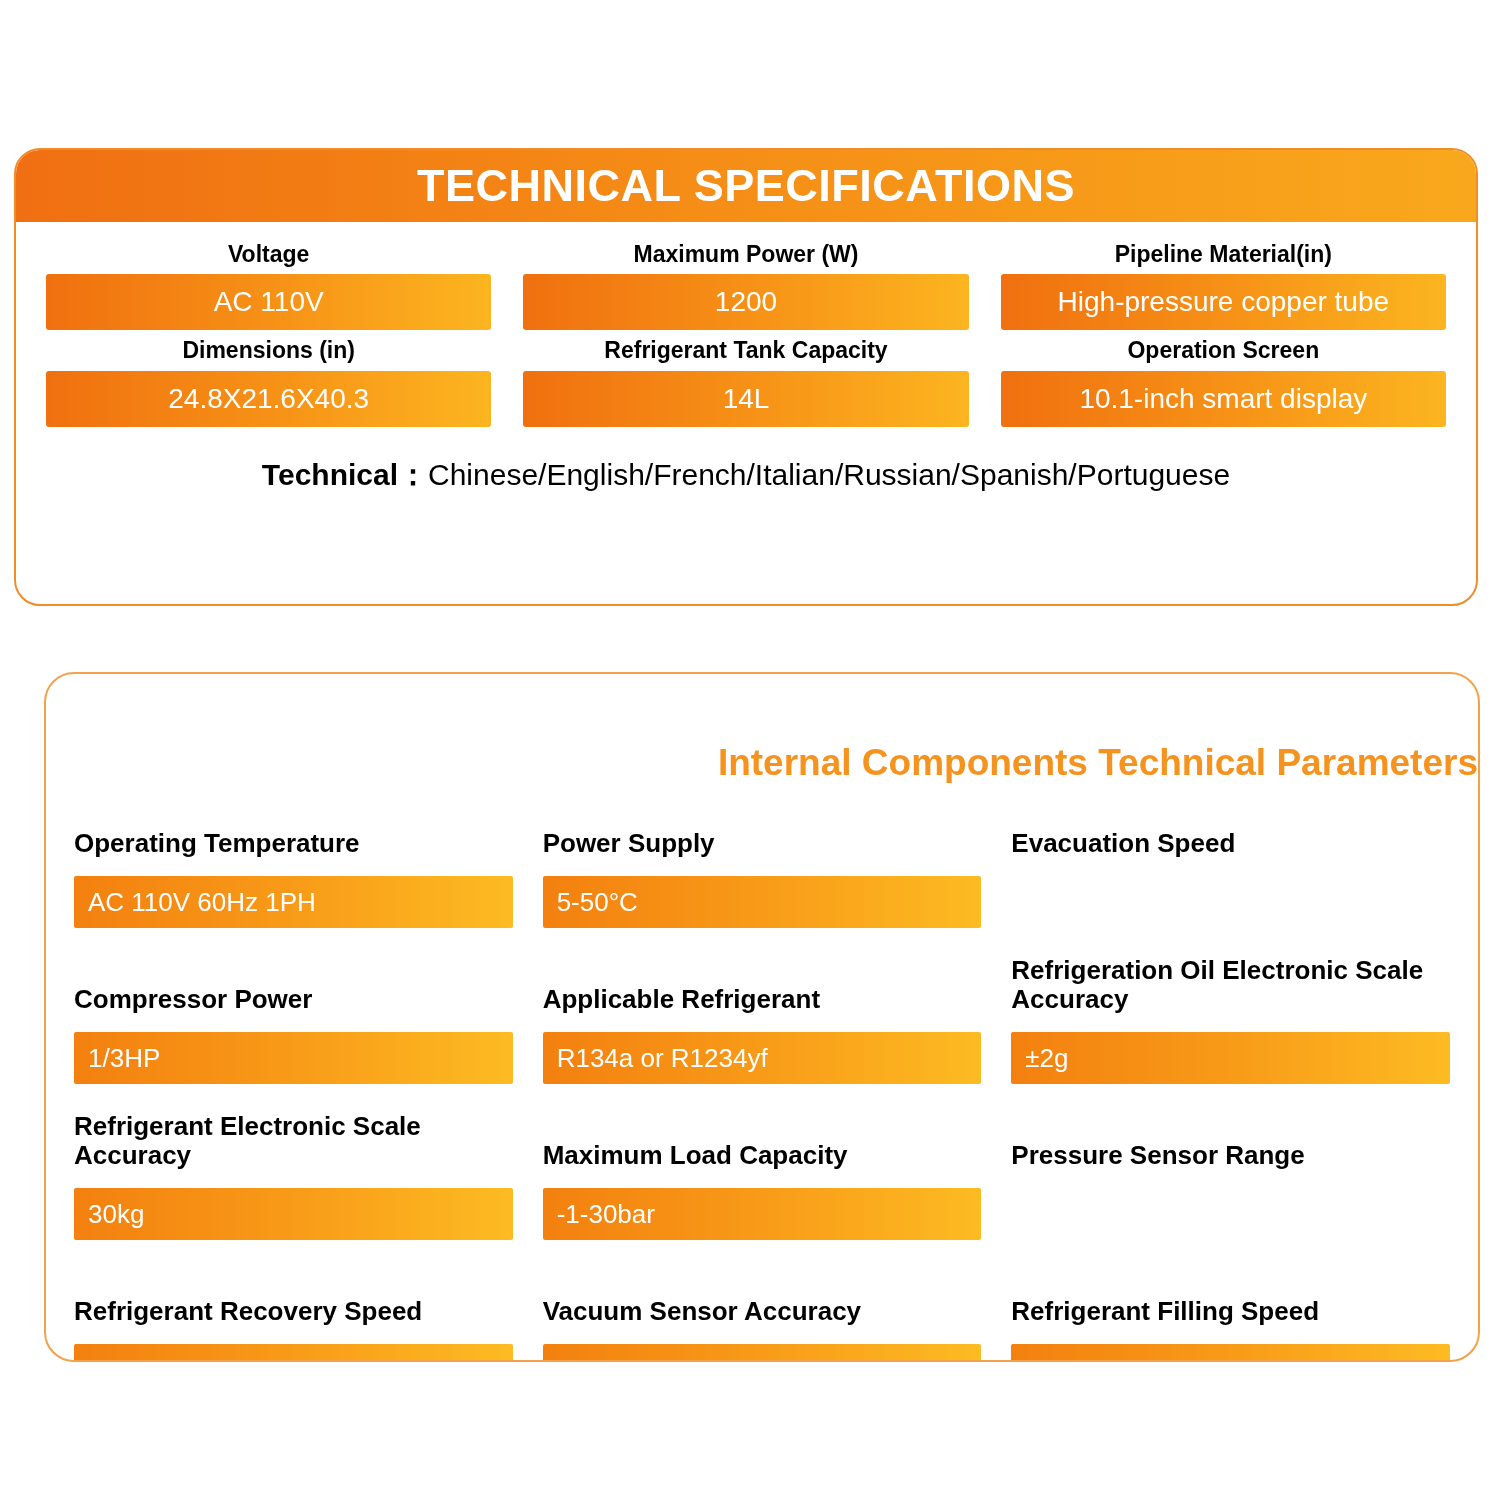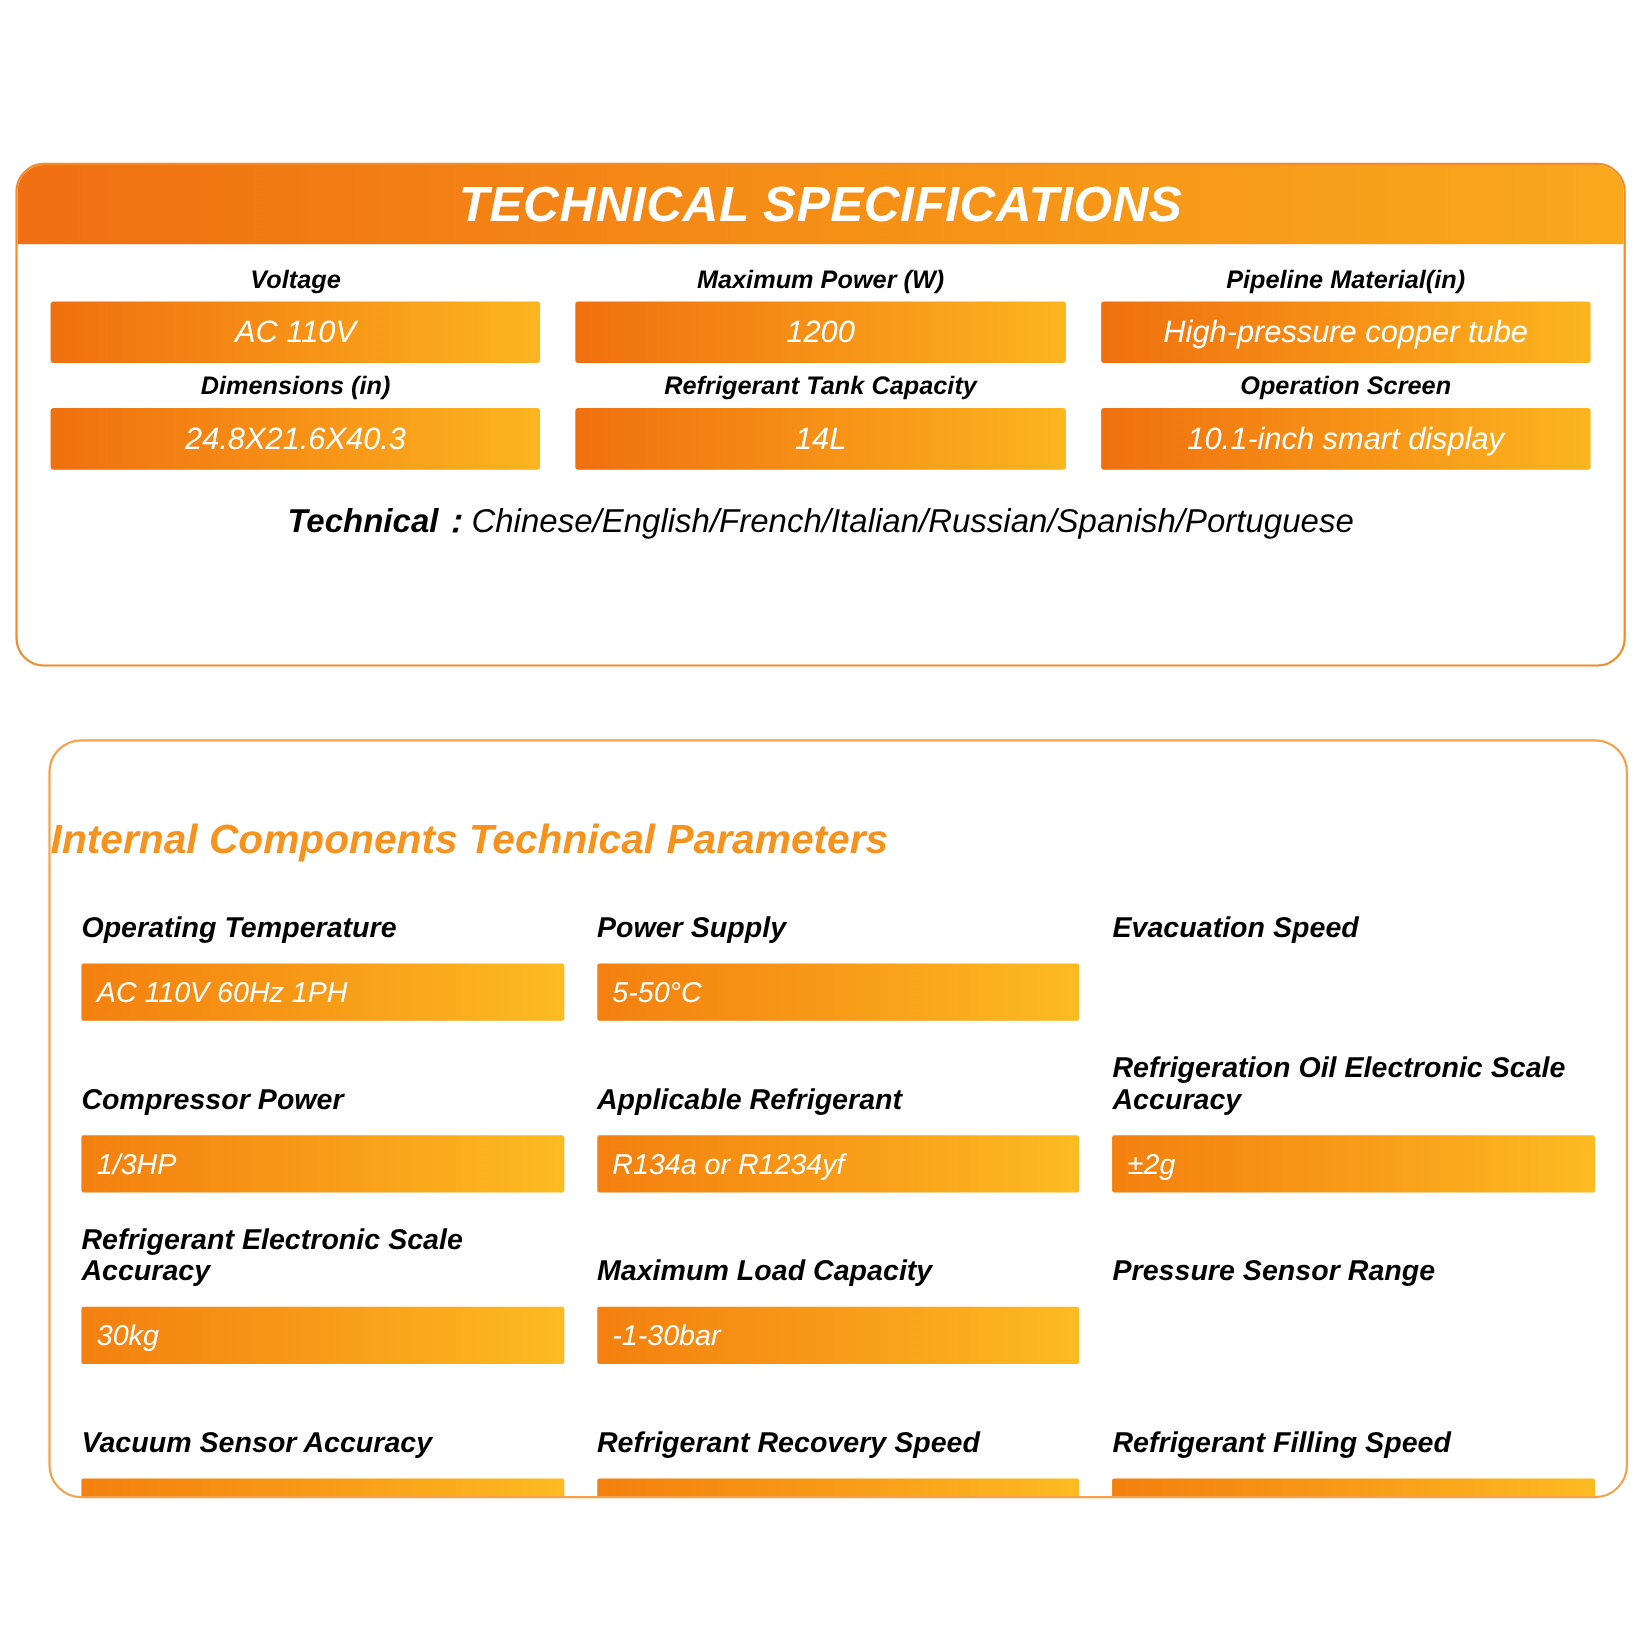--- a/index.html
+++ b/index.html
@@ -13,21 +13,20 @@
     font-family: "Liberation Sans", sans-serif;
     color: #000000;
     overflow: hidden;
   }
 
   .page {
     position: relative;
     width: 1500px;
     height: 1500px;
     box-sizing: border-box;
-    font-style: italic;
   }
 
   
   .card-specs {
     position: absolute;
     left: 14px;
     top: 148px;
     width: 1464px;
     height: 458px;
     box-sizing: border-box;
@@ -97,21 +96,21 @@
     top: 672px;
     width: 1436px;
     height: 690px;
     box-sizing: border-box;
     border: 2px solid #f3a24a;
     border-radius: 30px;
     background: #ffffff;
     overflow: hidden;
   }
   .internal-title {
-    text-align: left;
+    text-align: right;
     color: #f6921e;
     font-size: 37px;
     font-weight: bold;
     margin-top: 68px;
   }
   .internal-grid {
     margin: 14px 28px 0 28px;
     display: grid;
     grid-template-columns: 1fr 1fr 1fr;
     column-gap: 30px;
@@ -217,22 +216,22 @@
       <div class="int-label two-line">Refrigerant Electronic Scale Accuracy</div>
       <div class="int-label">Maximum Load Capacity</div>
       <div class="int-label">Pressure Sensor Range</div>
     </div>
     <div class="internal-grid">
       <div class="int-value">30kg</div>
       <div class="int-value">-1-30bar</div>
     </div>
 
     <div class="internal-grid">
+      <div class="int-label">Refrigerant Recovery Speed</div>
       <div class="int-label">Vacuum Sensor Accuracy</div>
-      <div class="int-label">Refrigerant Recovery Speed</div>
       <div class="int-label">Refrigerant Filling Speed</div>
     </div>
     <div class="internal-grid">
       <div class="int-value">&lt;0.8%</div>
       <div class="int-value">&gt;350g/min</div>
       <div class="int-value">&gt;800g/min</div>
     </div>
 
   </div>
 

